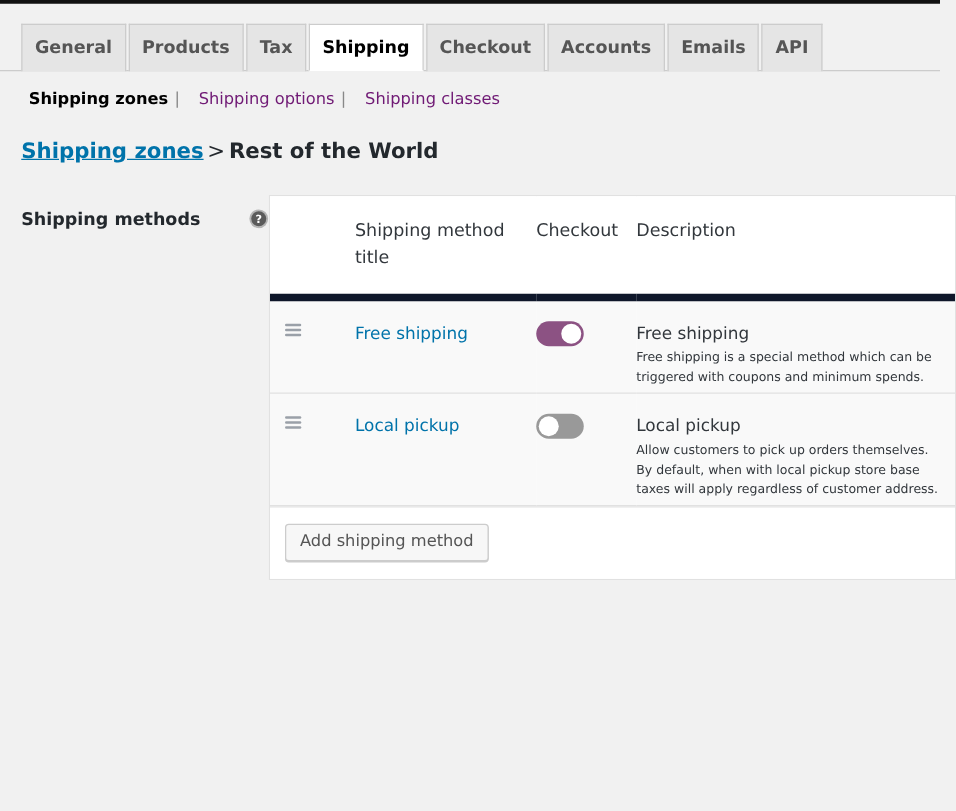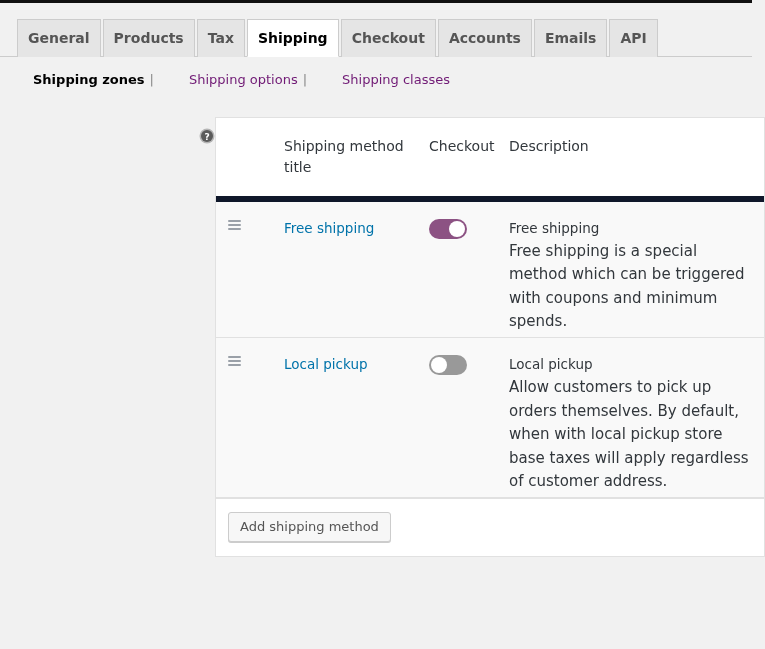--- a/index.html
+++ b/index.html
@@ -75,21 +75,21 @@
   .subsubsub {
     margin: 10px 0 0 0;
     padding: 0 0 0 17px;
     list-style: none;
     font-size: 13px;
     line-height: 20px;
     color: #555;
   }
   .subsubsub li {
     display: inline;
-    margin: 16px;
+    margin: 6px;
     padding: 0;
     white-space: nowrap;
   }
   .subsubsub a {
     color: #701a75;
     text-decoration: none;
     line-height: 2;
     padding: 0;
   }
   .subsubsub a.current {
@@ -249,21 +249,21 @@
   }
 
   .desc-title {
     display: block;
     font-size: 13.5px;
     color: #32373c;
     margin-bottom: 1px;
   }
   .desc-text {
     display: block;
-    font-size: 15px;
+    font-size: 10px;
     color: #32373c;
     line-height: 1.56;
     max-width: 242px;
   }
 
   
   .table-footer {
     background: #fff;
     padding: 13px 12px 14px 12px;
     border-top: 1px solid #e1e1e1;
@@ -290,25 +290,29 @@
 <div class="wrap">
 
   <nav class="nav-tab-wrapper">
     <a class="nav-tab">General</a><a class="nav-tab">Products</a><a class="nav-tab">Tax</a><a class="nav-tab active">Shipping</a><a class="nav-tab">Checkout</a><a class="nav-tab">Accounts</a><a class="nav-tab">Emails</a><a class="nav-tab">API</a>
   </nav>
 
   <ul class="subsubsub">
     <li><a class="current">Shipping zones</a><span class="sep">|</span></li><li><a>Shipping options</a><span class="sep">|</span></li><li><a>Shipping classes</a></li>
   </ul>
 
+  <h2 class="bc">
+    <a href="#">Shipping zones</a><span class="gt">&gt;</span><span>Rest of the World</span>
+  </h2>
 
   <div class="form-area">
     <div class="zone-row">
 
       <div class="zone-label">
+        <span class="lbl">Shipping methods</span>
         <span class="help-tip">
           <svg width="16" height="16" viewBox="0 0 16 16" aria-hidden="true">
             <circle cx="8" cy="8" r="7.5" fill="#b5b5b5"></circle>
             <circle cx="8" cy="8" r="6" fill="#5b5b5b"></circle>
             <text x="8" y="11.6" font-size="9" font-weight="700" text-anchor="middle" fill="#ffffff" font-family="DejaVu Sans, sans-serif">?</text>
           </svg>
         </span>
       </div>
 
       <div class="methods-table-wrap">

